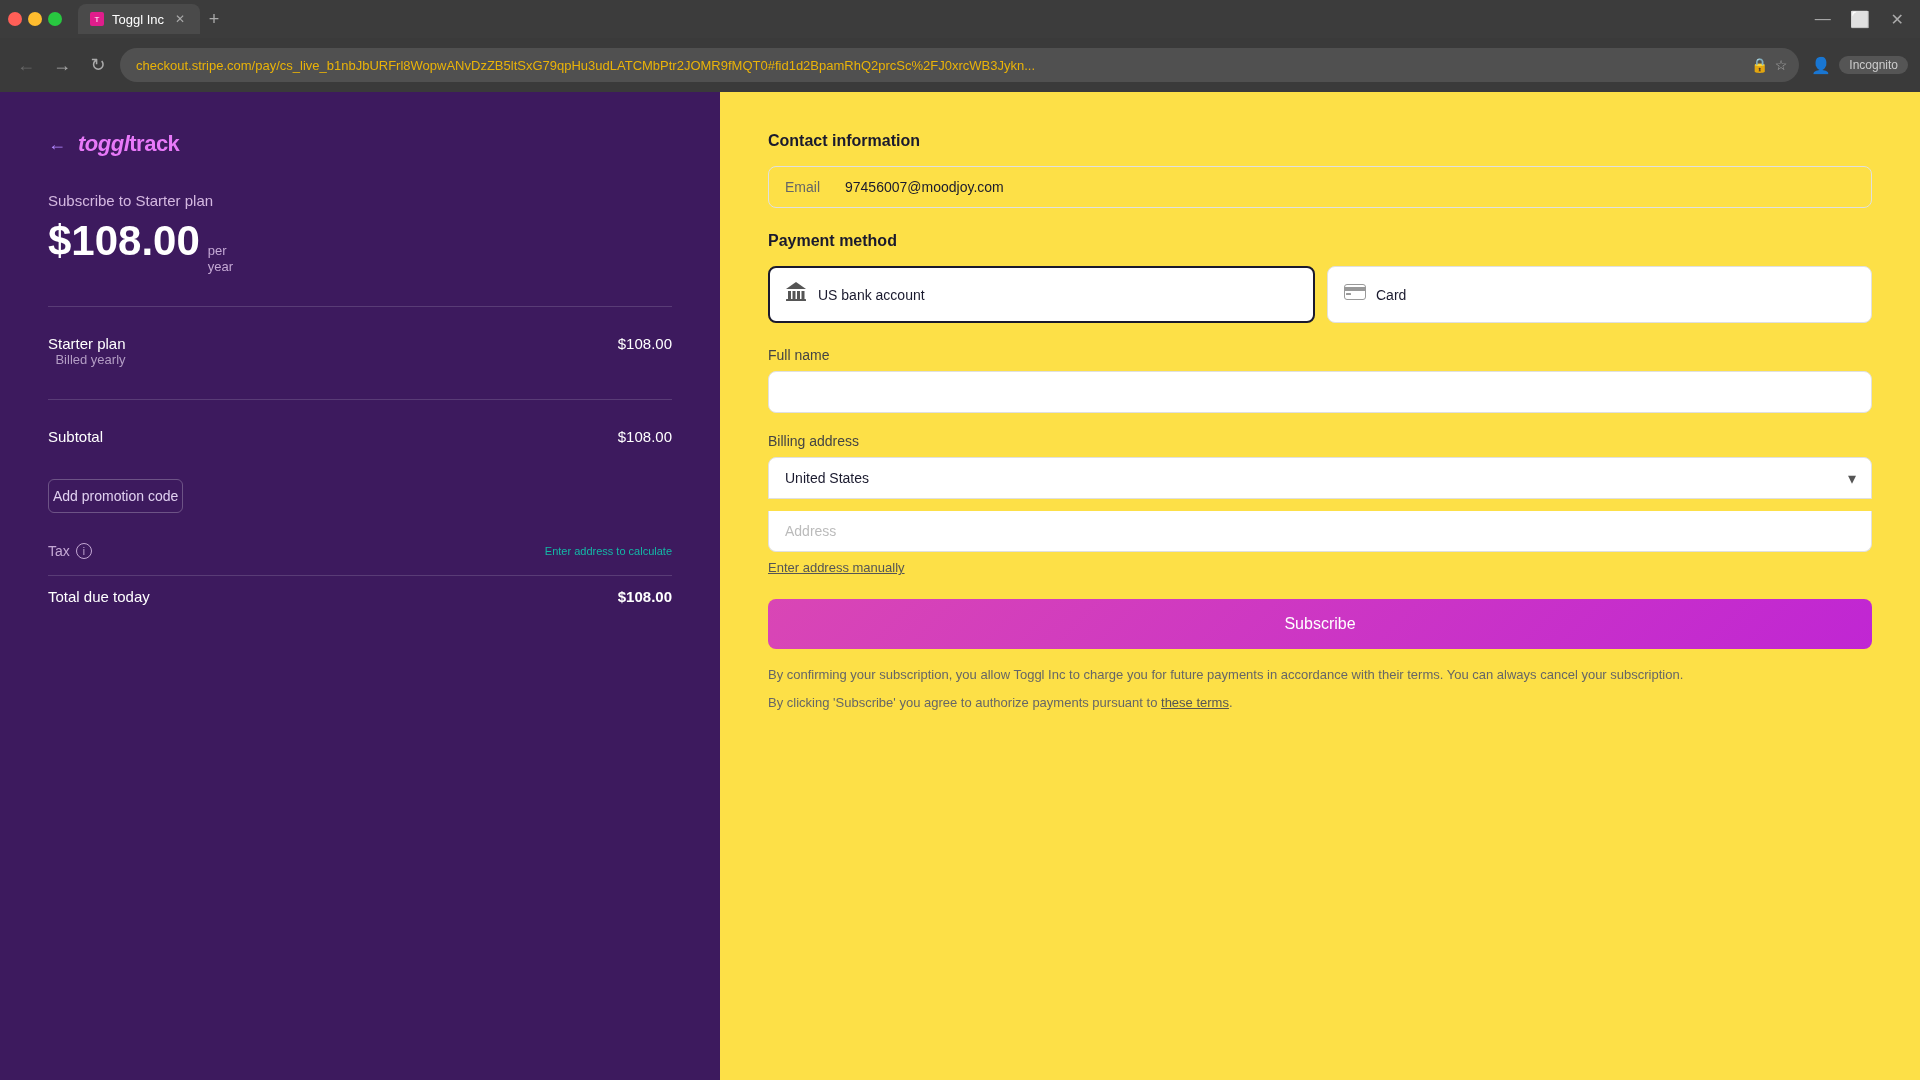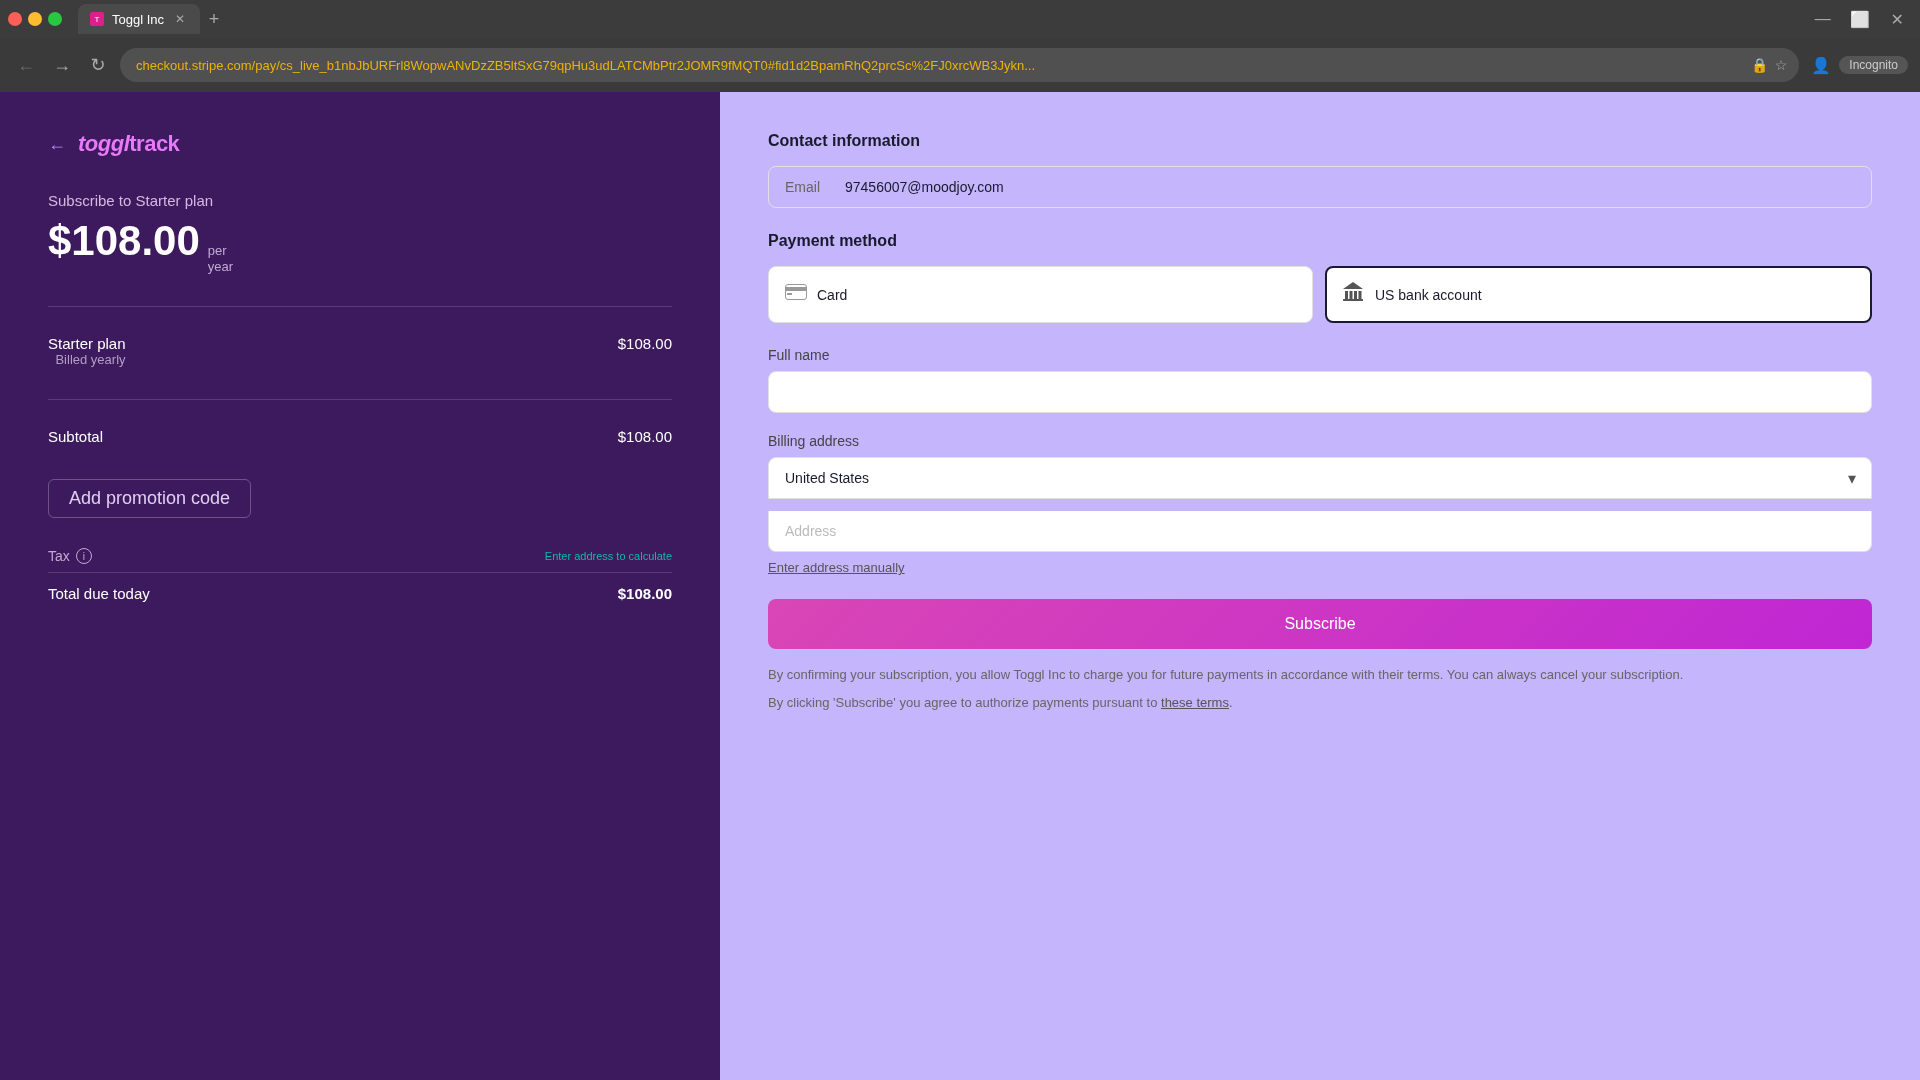--- a/index.html
+++ b/index.html
@@ -43,31 +43,31 @@
     .logo-track { color: #e879f9; font-size: 22px; font-weight: 700; letter-spacing: -0.5px; }
     .subscribe-title { color: #d4b8e0; font-size: 15px; margin-bottom: 8px; }
     .price-row { display: flex; align-items: baseline; gap: 8px; margin-bottom: 4px; }
     .price-amount { color: #fff; font-size: 42px; font-weight: 600; }
     .price-per { display: flex; flex-direction: column; font-size: 13px; color: #c4a8d4; line-height: 1.2; }
     .divider { border: none; border-top: 1px solid rgba(255,255,255,0.15); margin: 28px 0; }
     .line-item { display: flex; justify-content: space-between; align-items: flex-start; margin-bottom: 4px; text-align: right; }
     .line-item-label { font-size: 15px; color: #fff; }
     .line-item-sub { font-size: 13px; color: #b39dc4; }
     .line-item-value { font-size: 15px; color: #fff; }
-    .promo-btn { background: none; border: 1px solid rgba(255,255,255,0.25); border-radius: 6px; padding: 8px 20px; color: #e0d0f0; font-size: 18px; cursor: pointer; text-align: left; margin: 16px 0; width: fit-content; }
+    .promo-btn { background: none; border: 1px solid rgba(255,255,255,0.25); border-radius: 6px; padding: 8px 4px; color: #e0d0f0; font-size: 14px; cursor: pointer; text-align: left; margin: 16px 0; width: fit-content; }
     .tax-row { display: flex; justify-content: space-between; align-items: center; color: #c4a8d4; font-size: 14px; }
     .tax-label { display: flex; align-items: center; gap: 6px; text-align: right; }
     .info-icon { width: 16px; height: 16px; border-radius: 50%; border: 1px solid #c4a8d4; display: inline-flex; align-items: center; justify-content: center; font-size: 10px; color: #c4a8d4; }
     .tax-value { font-size: 11px; color: #14b8a6; }
-    .total-row { display: flex; justify-content: space-between; margin-top: 8px; padding-top: 12px; border-top: 1px solid rgba(255,255,255,0.15); }
+    .total-row { display: flex; justify-content: space-between; margin-top: 16px; padding-top: 12px; border-top: 1px solid rgba(255,255,255,0.15); }
     .total-label { font-size: 15px; color: #fff; font-weight: 500; }
     .total-value { font-size: 15px; color: #fff; font-weight: 600; }
 
     
-    .right-panel { flex: 1; background: #c4b5fd; padding: 40px 48px; overflow-y: auto; }
+    .right-panel { flex: 1; background: #fde047; padding: 40px 48px; overflow-y: auto; }
     .section-title { font-size: 16px; font-weight: 600; color: #1a1a2e; margin-bottom: 16px; }
     .email-field { border: 1px solid #e0e0e0; border-radius: 8px; padding: 12px 16px; display: flex; align-items: center; margin-bottom: 24px; }
     .email-label { color: #666; font-size: 14px; min-width: 60px; }
     .email-value { color: #1a1a2e; font-size: 14px; }
 
     .payment-methods { display: flex; gap: 12px; margin-bottom: 24px; }
     .payment-option { flex: 1; border: 1px solid #e0e0e0; border-radius: 8px; padding: 14px 16px; display: flex; align-items: center; gap: 10px; cursor: pointer; background: #fff; }
     .payment-option.selected { border: 2px solid #1a1a2e; background: #fff; }
     .payment-option-label { font-size: 14px; color: #1a1a2e; }
 
@@ -191,45 +191,45 @@
     <div class="section-title">Contact information</div>
 
     <div class="email-field">
       <span class="email-label">Email</span>
       <span class="email-value">97456007@moodjoy.com</span>
     </div>
 
     <div class="section-title">Payment method</div>
 
     <div class="payment-methods">
-
-      <div class="payment-option">
-        <span style="font-size:18px;color:#555;">
-          <svg width="22" height="16" viewBox="0 0 22 16" fill="none" xmlns="http://www.w3.org/2000/svg">
-            <rect x="0.5" y="0.5" width="21" height="15" rx="2.5" fill="white" stroke="#999"></rect>
-            <rect y="3" width="22" height="4" fill="#999"></rect>
-            <rect x="2" y="9" width="5" height="2" rx="0.5" fill="#999"></rect>
-          </svg>
-        </span>
-        <span class="payment-option-label">Card</span>
-      </div>
 
       <div class="payment-option selected">
         <span style="font-size:18px;color:#333;">
           <svg width="22" height="20" viewBox="0 0 22 20" fill="none" xmlns="http://www.w3.org/2000/svg">
             <rect x="2" y="9" width="3" height="8" fill="#555"></rect>
             <rect x="6.5" y="9" width="3" height="8" fill="#555"></rect>
             <rect x="11" y="9" width="3" height="8" fill="#555"></rect>
             <rect x="15.5" y="9" width="3" height="8" fill="#555"></rect>
             <rect x="0" y="17" width="20" height="2" rx="0.5" fill="#555"></rect>
             <polygon points="10,0 20,7 0,7" fill="#555"></polygon>
           </svg>
         </span>
         <span class="payment-option-label">US bank account</span>
       </div>
+
+      <div class="payment-option">
+        <span style="font-size:18px;color:#555;">
+          <svg width="22" height="16" viewBox="0 0 22 16" fill="none" xmlns="http://www.w3.org/2000/svg">
+            <rect x="0.5" y="0.5" width="21" height="15" rx="2.5" fill="white" stroke="#999"></rect>
+            <rect y="3" width="22" height="4" fill="#999"></rect>
+            <rect x="2" y="9" width="5" height="2" rx="0.5" fill="#999"></rect>
+          </svg>
+        </span>
+        <span class="payment-option-label">Card</span>
+      </div>
     </div>
 
     <div class="field-label">Full name</div>
     <input class="text-input" type="text" placeholder="" style="">
 
     <div class="field-label">Billing address</div>
     <div class="country-select-wrap">
       <select class="country-select">
         <option>United States</option>
       </select>

